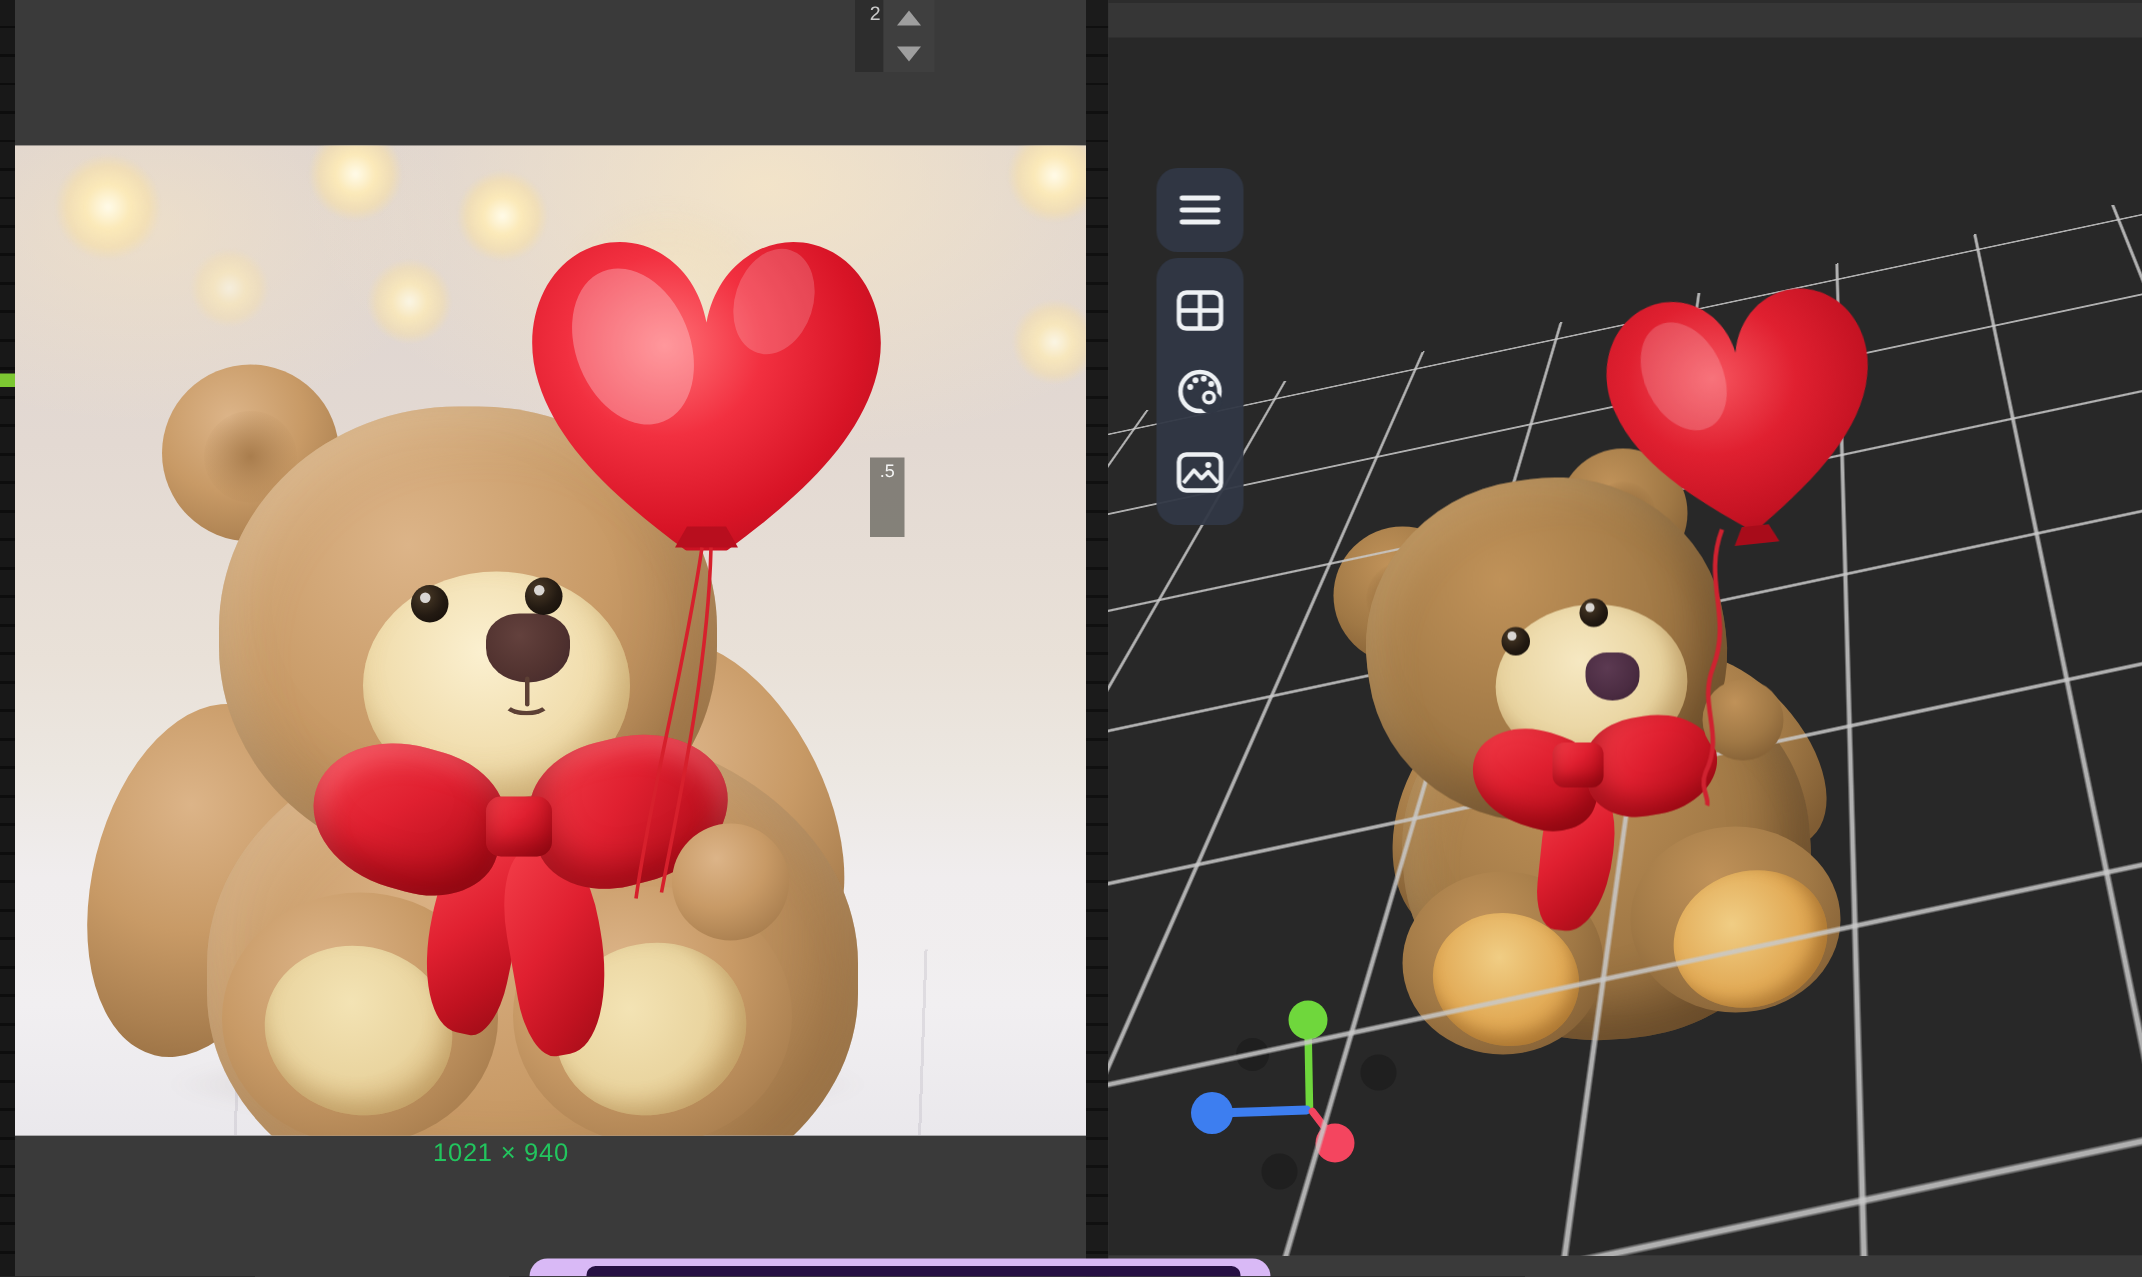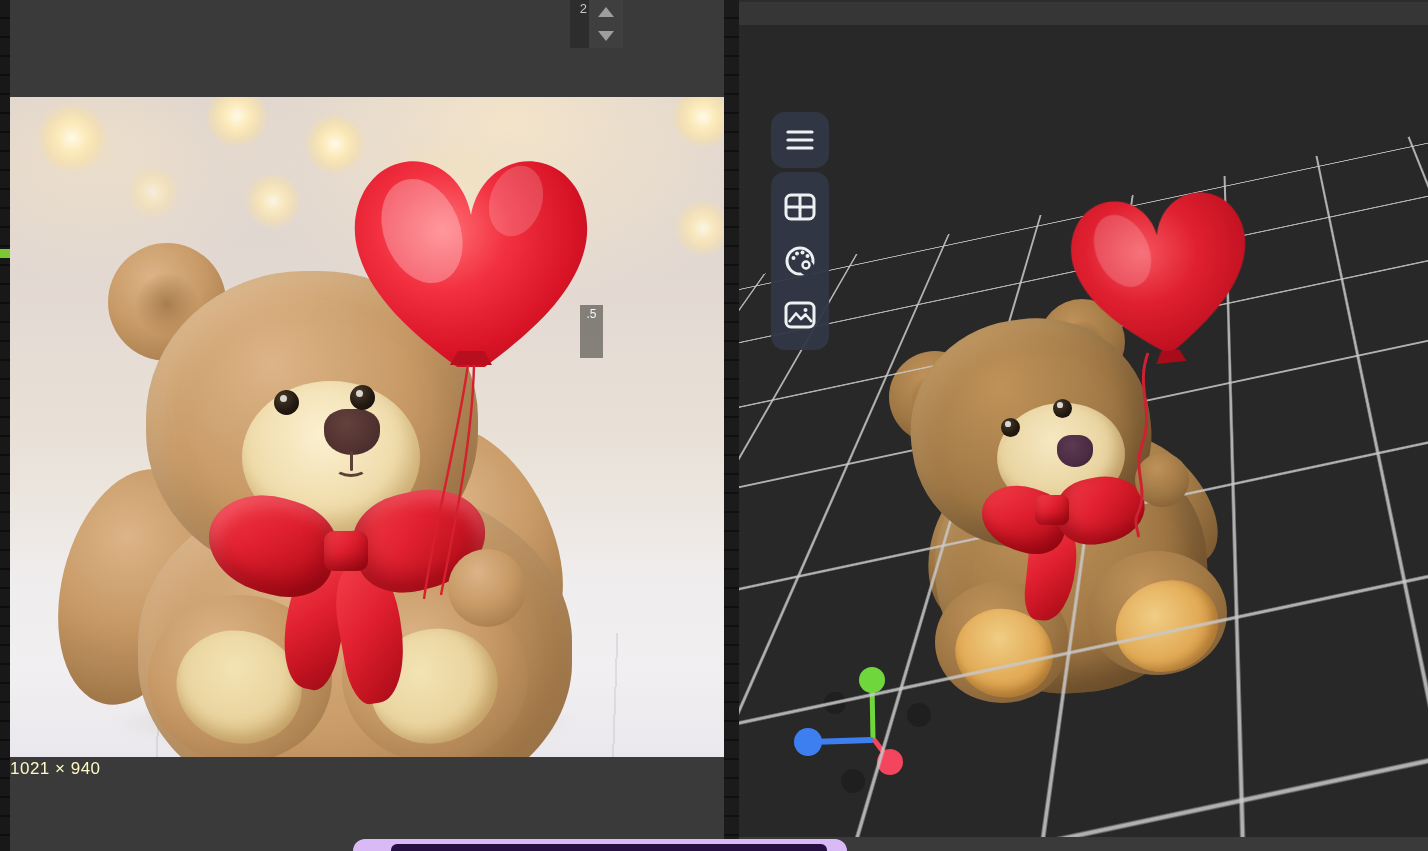--- a/index.html
+++ b/index.html
@@ -24,22 +24,22 @@
       text-align:right; padding:1px 2px 0 0; }
   .stepper-arrows { width:34px; height:48px; background:#3f3f3f; display:flex; flex-direction:column; }
   .stepper-btn { flex:1; display:flex; align-items:center; justify-content:center; cursor:pointer; }
   .tri-up { width:0; height:0; border-left:8px solid transparent; border-right:8px solid transparent; border-bottom:10px solid #9e9e9e; }
   .tri-down { width:0; height:0; border-left:8px solid transparent; border-right:8px solid transparent; border-top:10px solid #9e9e9e; }
 
   
   .float-stepper { position:absolute; left:570px; top:305px; width:23px; height:53px; z-index:20;
       background:rgba(124,120,113,0.92); color:#f4f4f4; font-size:12px; text-align:center; padding-top:2px; }
 
-  .dim-caption { position:absolute; left:0; top:759px; width:648px; text-align:left;
-      color:#fef9c3; font-size:17px; letter-spacing:.5px; }
+  .dim-caption { position:absolute; left:0; top:759px; width:648px; text-align:center;
+      color:#22c55e; font-size:17px; letter-spacing:.5px; }
 
   
   .photo { position:absolute; left:0; top:97px; width:714px; height:660px; overflow:hidden;
       background:
         radial-gradient(430px 250px at 70% 4%, rgba(250,233,198,.75), rgba(250,233,198,0) 72%),
         radial-gradient(300px 190px at 12% 8%, rgba(248,230,196,.55), rgba(248,230,196,0) 70%),
         linear-gradient(180deg,#dcd3d1 0%,#e3d9d2 30%,#e9e1d8 52%,#ece7e1 63%,#f0edee 74%,#f2f0f1 100%); }
   .floor { position:absolute; left:0; top:536px; width:714px; height:124px;
       background:
         repeating-linear-gradient(92deg, transparent 0 150px, rgba(175,170,182,.28) 150px 152px),

